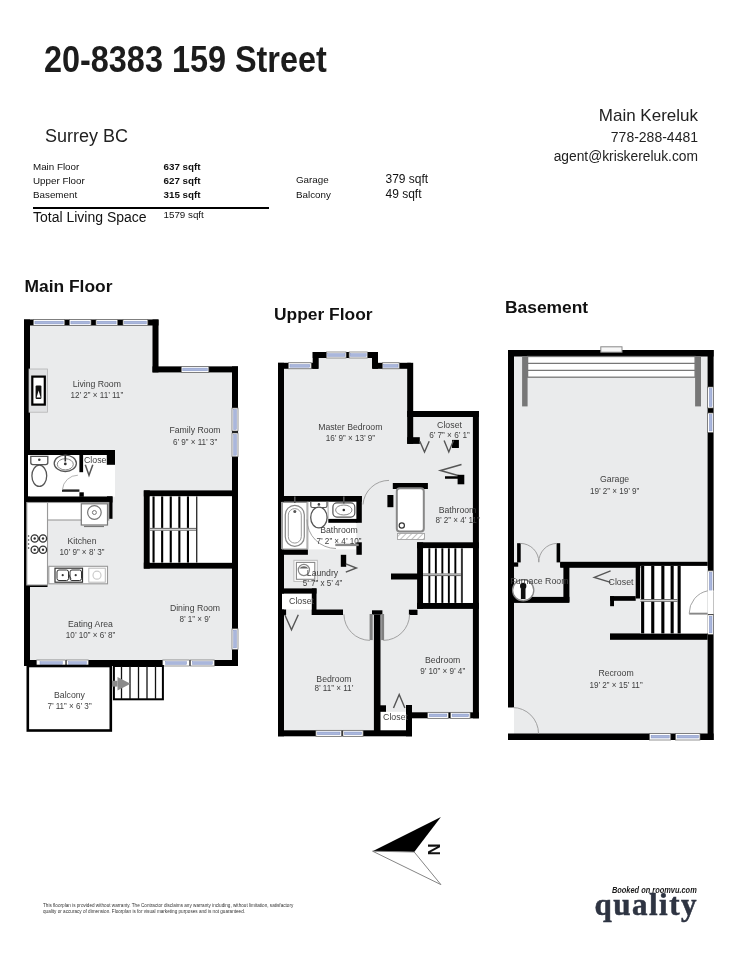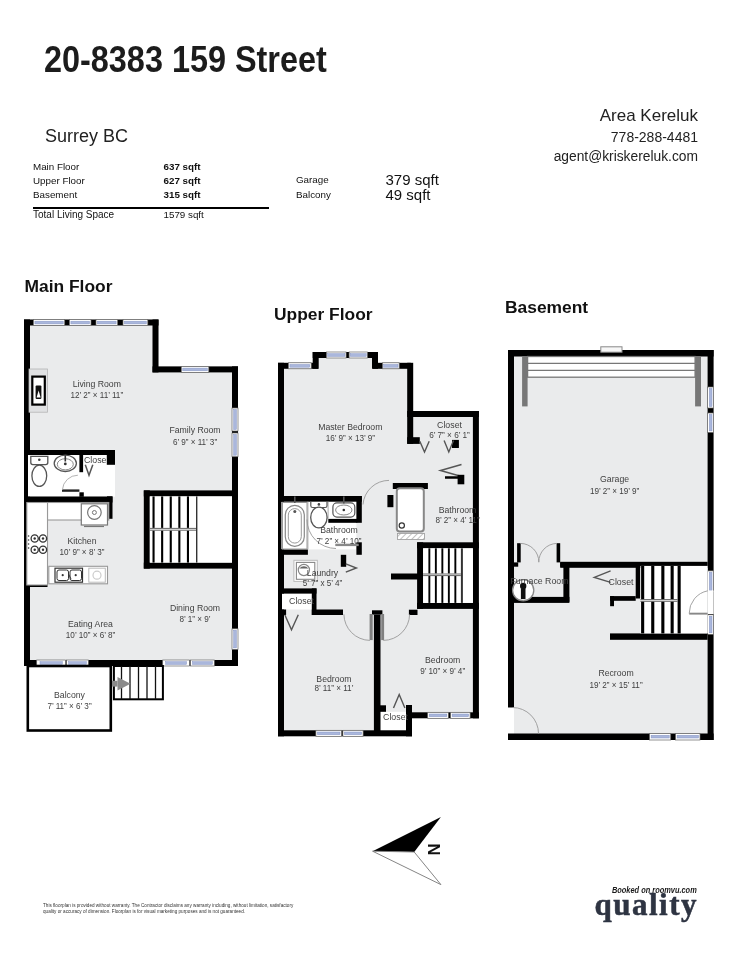--- a/index.html
+++ b/index.html
@@ -3,31 +3,31 @@
 <meta charset="utf-8">
 <style>
 html,body{margin:0;padding:0;background:#fff;width:741px;height:960px;overflow:hidden;}
 body{font-family:"Liberation Sans",sans-serif;position:relative;}
 .abs{position:absolute;white-space:nowrap;}
 </style>
 </head>
 <body>
 <div class="abs" style="left:43.5px;top:39px;font-size:36px;font-weight:700;color:#1c1c1c;transform:scaleX(0.9);transform-origin:left top;">20-8383 159 Street</div>
 <div class="abs" style="left:45px;top:86px;font-size:18px;color:#222;margin-top:40px;">Surrey BC</div>
-<div class="abs" style="right:43px;top:106px;font-size:17px;color:#222;text-align:right;">Area Kereluk</div>
+<div class="abs" style="right:43px;top:106px;font-size:17px;color:#222;text-align:right;">Main Kereluk</div>
 <div class="abs" style="right:43px;top:129px;font-size:14px;color:#222;text-align:right;margin-left:13px;">778-288-4481</div>
 <div class="abs" style="right:43px;top:148.5px;font-size:13.8px;color:#222;text-align:left;">agent@kriskereluk.com</div>
 
 <div class="abs" style="left:33px;top:159.5px;font-size:9.8px;color:#111;line-height:14.2px;">Main Floor<br>Upper Floor<br>Basement</div>
 <div class="abs" style="left:163.5px;top:159.5px;font-size:9.8px;color:#111;line-height:14.2px;font-weight:bold;">637 sqft<br>627 sqft<br>315 sqft</div>
 <div class="abs" style="left:33px;top:206.5px;width:236px;height:2.6px;background:#000;"></div>
-<div class="abs" style="left:33px;top:208.5px;font-size:10px;color:#111;">Total Living Space</div>
+<div class="abs" style="left:33px;top:208.5px;font-size:14px;color:#111;">Total Living Space</div>
 <div class="abs" style="left:163.5px;top:208.5px;font-size:9.8px;color:#111;">1579 sqft</div>
 <div class="abs" style="left:296px;top:172px;font-size:9.8px;color:#111;line-height:15px;">Garage<br>Balcony</div>
-<div class="abs" style="left:385.5px;top:172px;font-size:15px;color:#111;line-height:15px;">379 sqft<br>49 sqft</div>
+<div class="abs" style="left:385.5px;top:172px;font-size:12px;color:#111;line-height:15px;">379 sqft<br>49 sqft</div>
 
 <div class="abs" style="left:24.5px;top:276px;font-size:17.4px;font-weight:700;color:#111;">Main Floor</div>
 <div class="abs" style="left:274px;top:304px;font-size:17.4px;font-weight:700;color:#111;">Upper Floor</div>
 <div class="abs" style="left:505px;top:296.5px;font-size:17.4px;font-weight:700;color:#111;">Basement</div>
 
 <div class="abs" style="left:43px;top:901.5px;font-size:5.4px;color:#333;line-height:6.3px;transform:scaleX(0.86);transform-origin:left top;">This floorplan is provided without warranty. The Contractor disclaims any warranty including, without limitation, satisfactory<br>quality or accuracy of dimension. Floorplan is for visual marketing purposes and is not guaranteed.</div>
 <div class="abs" style="right:44px;top:883.5px;font-size:9.5px;font-weight:700;font-style:italic;color:#1a1a1a;transform:scaleX(0.78);transform-origin:right top;">Booked on roomvu.com</div>
 <div class="abs" style="right:43px;top:887px;font-size:31px;font-weight:700;font-family:'Liberation Serif',serif;color:#2e3442;letter-spacing:1.5px;-webkit-text-stroke:0.5px #2e3442;">quality</div>
 <svg class="abs" style="left:0;top:0;" width="741" height="960" viewBox="0 0 741 960">
 <defs>

